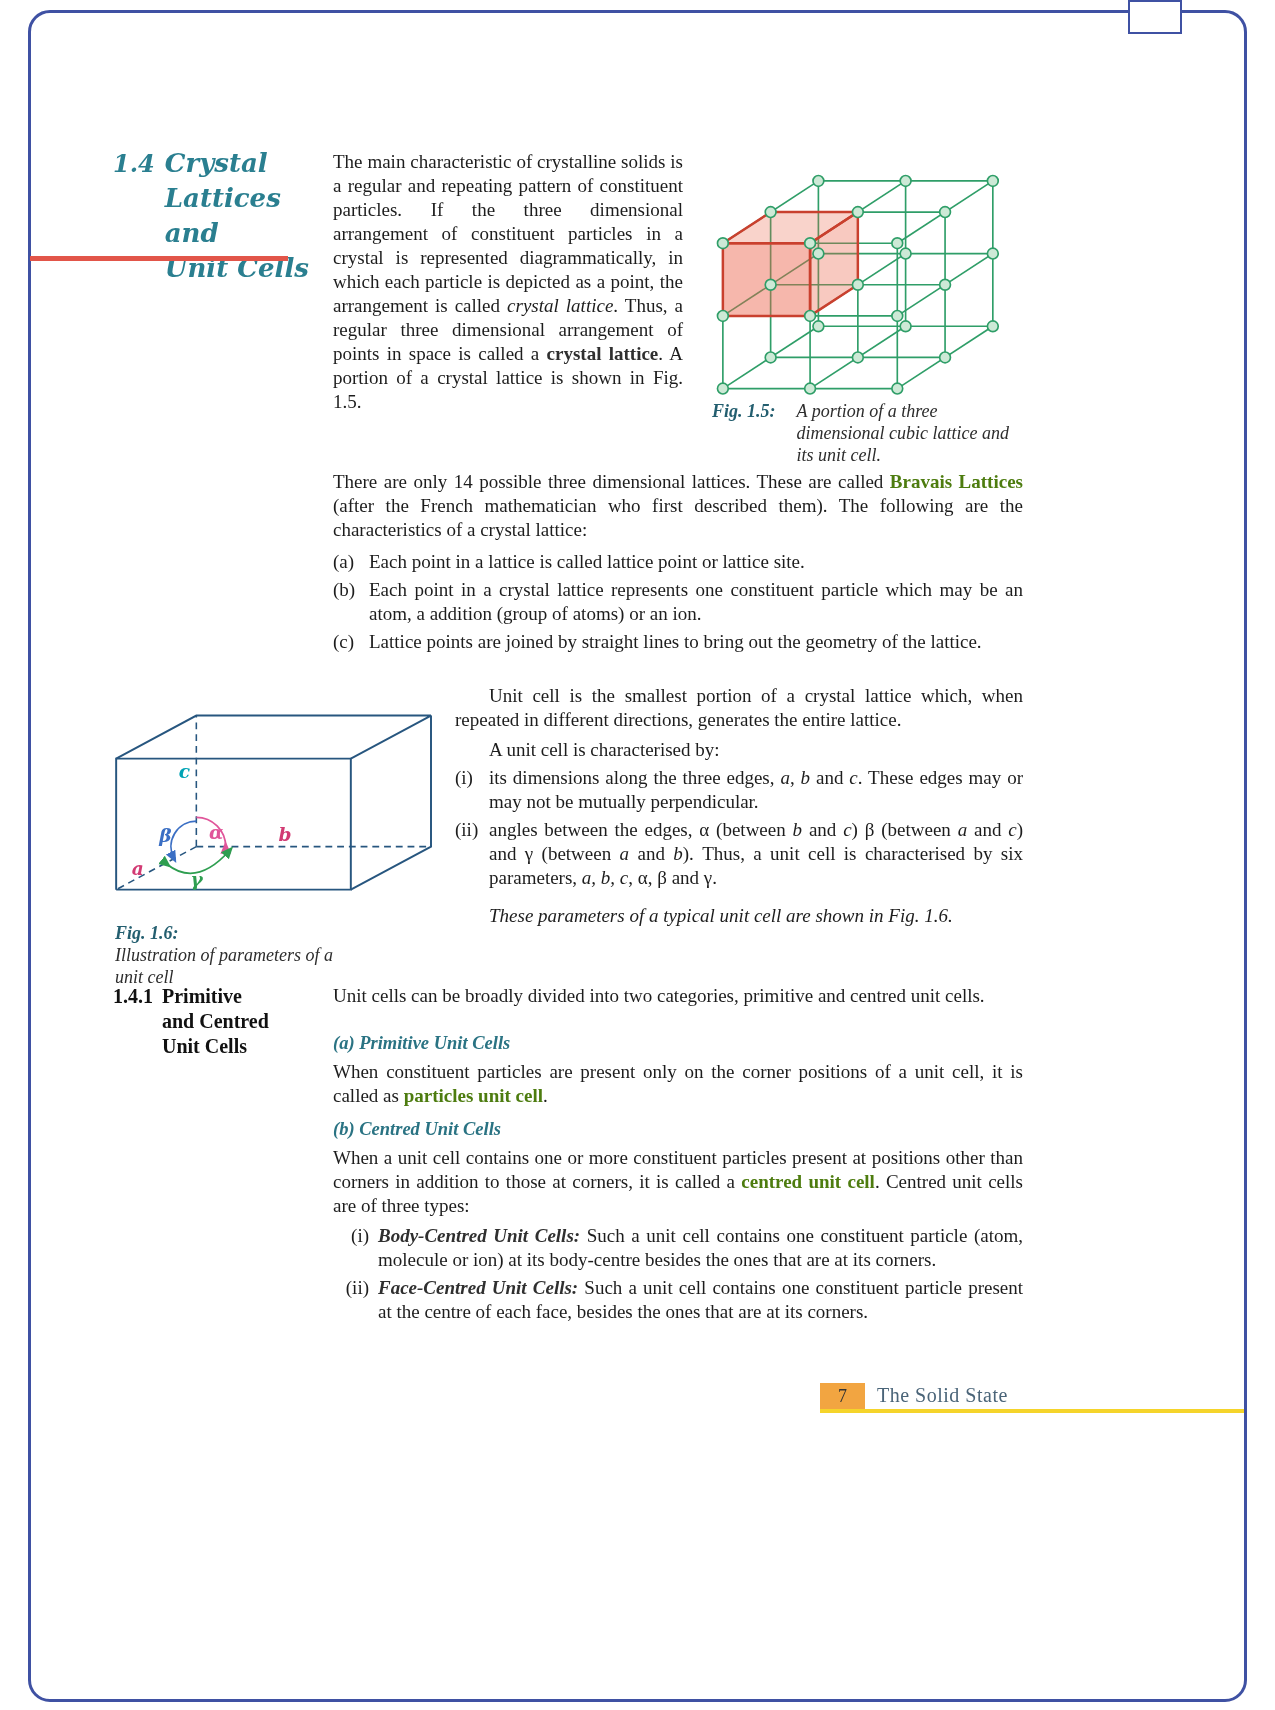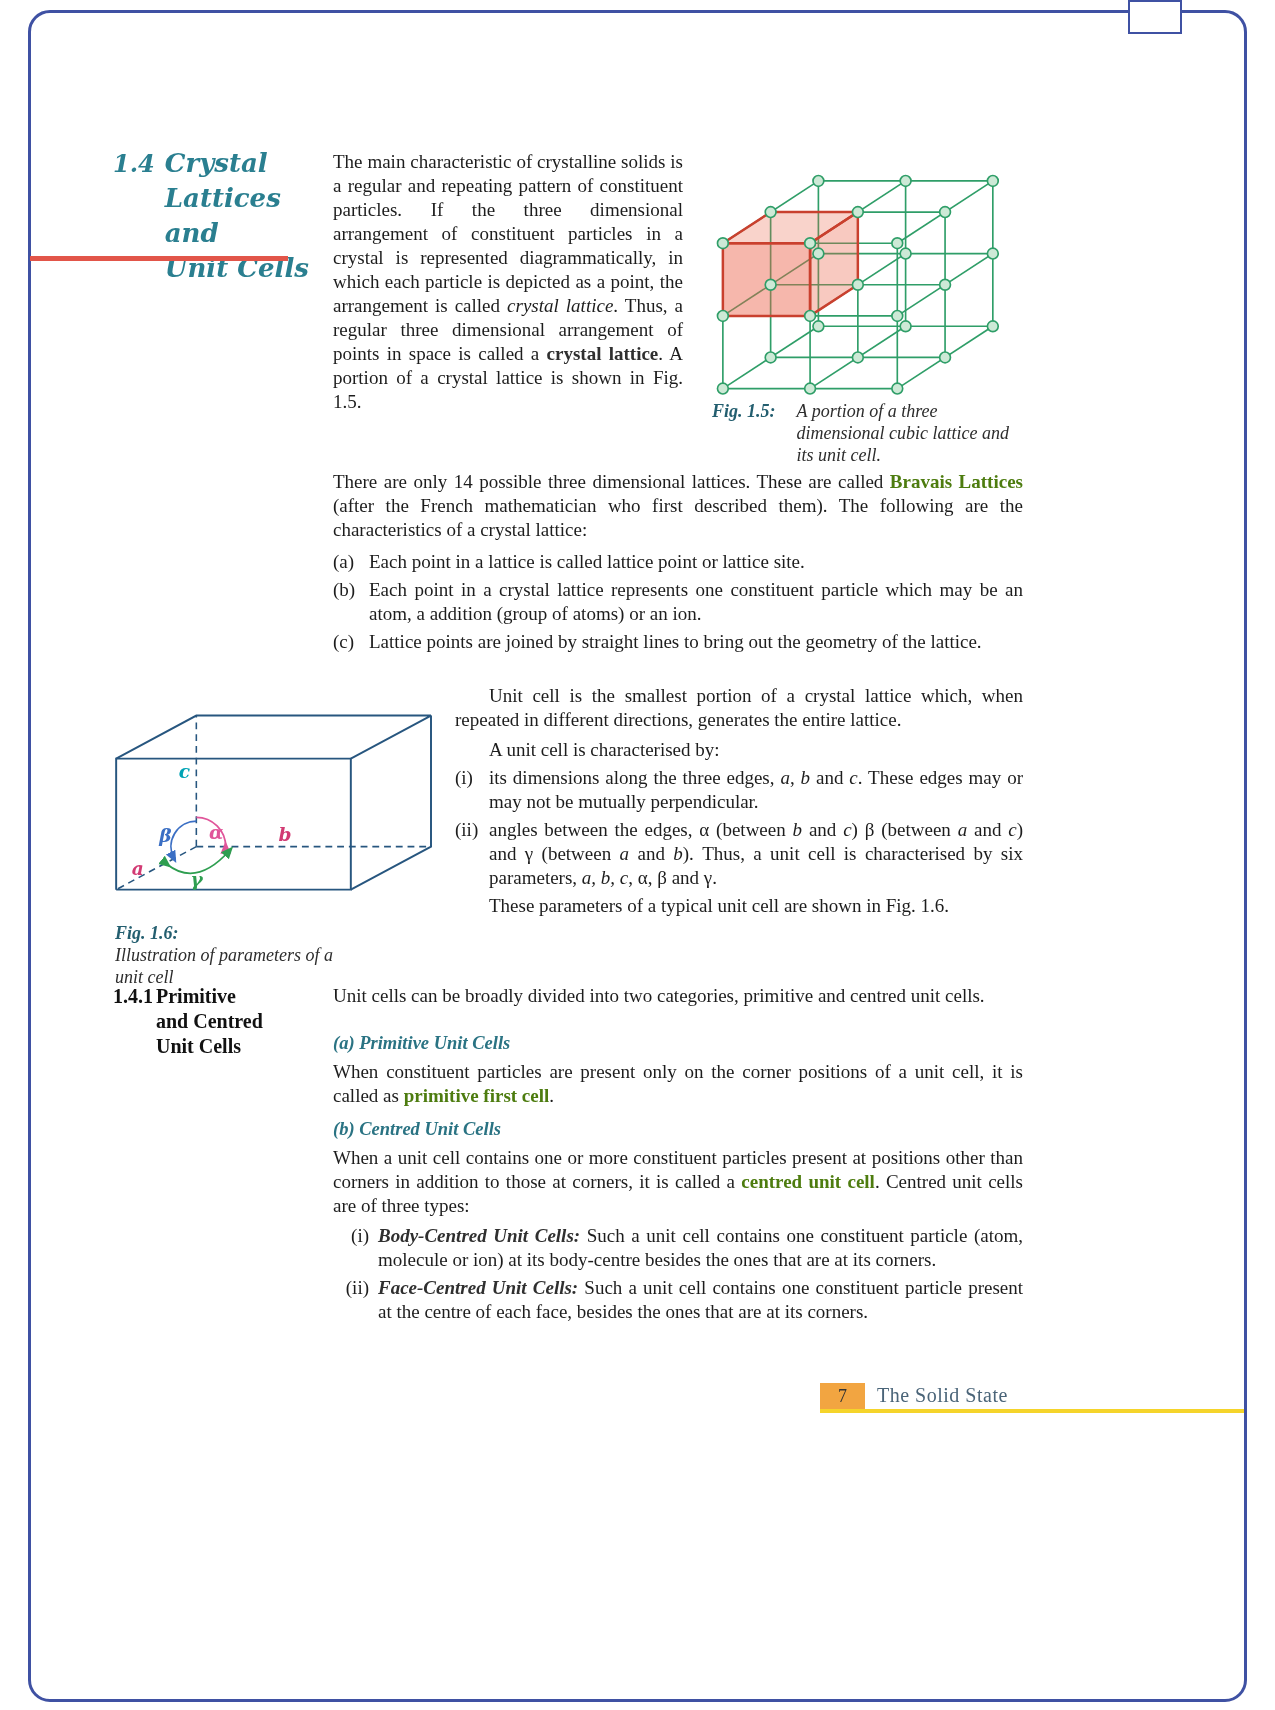--- a/index.html
+++ b/index.html
@@ -49,21 +49,21 @@
   .li3 .mk { width:45px; text-align:right; padding-right:9px; }
   .li3 .tx .ithead { font-style:italic; font-weight:bold; color:#2f2f2f; }
 
   
   .figcap { display:flex; font-size:18px; line-height:22px; font-style:italic; color:#2d2d2d; }
   .figcap .lab { color:#235e6f; font-weight:bold; margin-right:9px; white-space:nowrap; }
 
   
   .sec141 {
     left:113px; top:984px; width:215px; font-size:20px; font-weight:bold;
-    line-height:25px; color:#111; display:flex; gap:3px;
+    line-height:25px; color:#111; display:flex; gap:9px;
   }
   .sec141 .num { flex:none; }
 
   .subhead {
     color:#2a7383; font-weight:bold; font-style:italic; font-size:18.5px; line-height:26px;
   }
 
   
   .page-num-box {
     position:absolute; left:820px; top:1383px; width:45px; height:26px;
@@ -235,38 +235,38 @@
   <div class="just indent">Unit cell is the smallest portion of a crystal lattice which, when repeated in different directions, generates the entire lattice.</div>
   <div class="indent" style="margin-top:6px;">A unit cell is characterised by:</div>
   <div class="li li2" style="margin-top:4px;">
     <span class="mk">(i)</span>
     <span class="tx"><span>its dimensions along the three edges, </span><span class="it">a</span><span>, </span><span class="it">b</span><span> and </span><span class="it">c</span><span>. These edges may or may not be mutually perpendicular.</span></span>
   </div>
   <div class="li li2" style="margin-top:4px;">
     <span class="mk">(ii)</span>
     <span class="tx"><span>angles between the edges, α (between </span><span class="it">b</span><span> and </span><span class="it">c</span><span>) β (between </span><span class="it">a</span><span> and </span><span class="it">c</span><span>) and γ (between </span><span class="it">a</span><span> and </span><span class="it">b</span><span>). Thus, a unit cell is characterised by six parameters, </span><span class="it">a, b, c</span><span>, α, β and γ.</span></span>
   </div>
-  <div class="just indent" style="margin-top:4px;">These parameters of a typical unit cell are shown in Fig. 1.6.</div>
+  <div class="just indent" style="margin-top:14px;font-style:italic;">These parameters of a typical unit cell are shown in Fig. 1.6.</div>
 </div>
 
 <div class="abs sec141">
   <span class="num">1.4.1</span>
   <div>
     <div>Primitive</div>
     <div>and Centred</div>
     <div>Unit Cells</div>
   </div>
 </div>
 
 <div class="abs bodytext" style="left:333px; top:984px; width:690px;">
   <div class="just">Unit cells can be broadly divided into two categories,  primitive and centred unit cells.</div>
 
   <div class="subhead" style="margin-top:22px;">(a) Primitive Unit Cells</div>
   <div class="just" style="margin-top:4px;">
-    <span>When constituent particles are present only on the corner positions of a unit cell, it is called as </span><span class="tealb">primitive first cell</span><span>.</span>
+    <span>When constituent particles are present only on the corner positions of a unit cell, it is called as </span><span class="tealb">particles unit cell</span><span>.</span>
   </div>
 
   <div class="subhead" style="margin-top:8px;">(b) Centred Unit Cells</div>
   <div class="just" style="margin-top:4px;">
     <span>When a unit cell contains one or more constituent particles present at positions other than corners in addition to those at corners, it is called a </span><span class="tealb">centred unit cell</span><span>. Centred unit cells are of three types:</span>
   </div>
 
   <div class="li li3" style="margin-top:6px;">
     <span class="mk">(i)</span>
     <span class="tx"><span class="ithead">Body-Centred Unit Cells:</span><span> Such a unit cell contains one constituent particle (atom, molecule or ion) at its body-centre besides the ones that are at its corners.</span></span>

